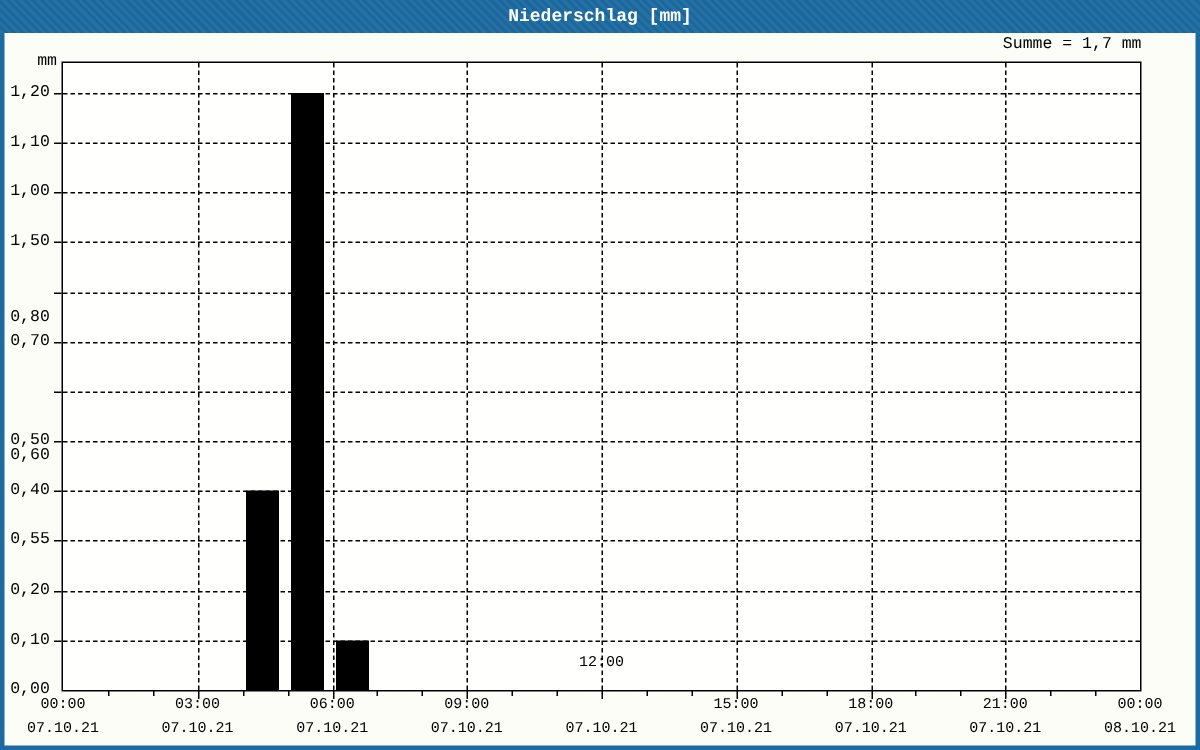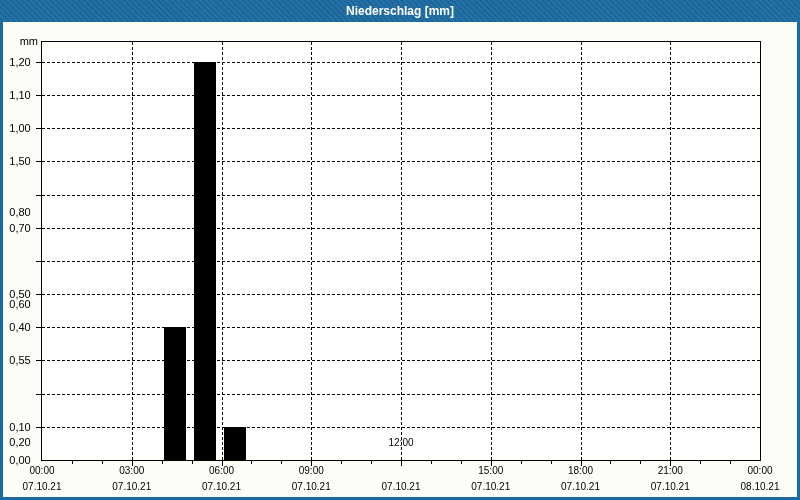--- a/index.html
+++ b/index.html
@@ -1,16 +1,16 @@
 <!DOCTYPE html>
 <html><head>
 <meta charset="utf-8">
 <style>
   html,body{margin:0;padding:0;background:#e8e8e8;}
-  .stage{position:relative;width:800px;height:500px;font-family:Liberation Sans, sans-serif;
+  .stage{position:relative;width:800px;height:500px;font-family:Liberation Mono, monospace;
          background:#fbfdf6;overflow:hidden;-webkit-font-smoothing:none;}
   .window-border{position:absolute;inset:0;border:3px solid #1c6aa0;pointer-events:none;z-index:50;}
   .titlebar{position:absolute;left:0;top:0;width:800px;height:22px;background:#1c6aa0;
             background-image:repeating-linear-gradient(45deg,rgba(255,255,255,.04) 0 2px,rgba(0,0,0,.04) 2px 4px);
             color:#fff;font-size:12px;font-weight:bold;text-align:center;line-height:22px;z-index:60;}
   .summe{position:absolute;left:561px;top:23px;width:200px;height:14px;font-size:11px;color:#000;
          text-align:right;line-height:14px;}
   .plot{position:absolute;left:41px;top:41px;width:720px;height:420px;border:1px solid #000;
         box-sizing:border-box;background:#fffffe;overflow:visible;}
   .grid-h{position:absolute;left:0;width:100%;height:0;border-top:1px dashed #000;}
@@ -26,20 +26,21 @@
         color:#000;white-space:nowrap;}
 </style>
 </head>
 <body>
 
 <div class="stage">
   <div class="titlebar">
     <span>Niederschlag [mm]</span>
   </div>
   <div class="window-border"></div>
+  <div class="summe">Summe = 1,7 mm</div>
   <div class="yunit">mm</div>
   <div class="plot">
       <div class="grid-h" style="top: 384.825px;"></div>
       <div class="ytick" style="top: 384.825px;"></div>
       <div class="grid-h" style="top: 351.651px;"></div>
       <div class="ytick" style="top: 351.651px;"></div>
       <div class="grid-h" style="top: 318.476px;"></div>
       <div class="ytick" style="top: 318.476px;"></div>
       <div class="grid-h" style="top: 285.302px;"></div>
       <div class="ytick" style="top: 285.302px;"></div>
@@ -89,21 +90,21 @@
       <div class="xtick" style="left: 628.25px; top: 418px; height: 6px;"></div>
       <div class="xtick" style="left: 658.167px; top: 418px; height: 4px;"></div>
       <div class="xtick" style="left: 688.083px; top: 418px; height: 4px;"></div>
       <div class="bar" style="left: 121.667px; top: 285.302px; width: 22px; height: 132.698px; background: rgb(0, 0, 0);"></div>
       <div class="bar" style="left: 151.583px; top: 19.9048px; width: 22px; height: 398.095px; background: rgb(0, 0, 0);"></div>
       <div class="bar" style="left: 181.5px; top: 384.825px; width: 22px; height: 33.1746px; background: rgb(0, 0, 0);"></div>
     </div>
   <div id="labels-layer">
       <div class="ylab" style="top: 454px;">0,00</div>
       <div class="ylab" style="top: 420.825px;">0,10</div>
-      <div class="ylab" style="top: 387.651px; margin-top: 48px;">0,20</div>
+      <div class="ylab" style="top: 387.651px;">0,20</div>
       <div class="ylab" style="top: 354.476px;">0,55</div>
       <div class="ylab" style="top: 321.302px;">0,40</div>
       <div class="ylab" style="top: 288.127px;">0,50</div>
       <div class="ylab" style="top: 254.952px; margin-top: 43px;">0,60</div>
       <div class="ylab" style="top: 221.778px;">0,70</div>
       <div class="ylab" style="top: 206px;">0,80</div>
       <div class="ylab" style="top: 155.429px;">1,50</div>
       <div class="ylab" style="top: 122.254px;">1,00</div>
       <div class="ylab" style="top: 89.0794px;">1,10</div>
       <div class="ylab" style="top: 55.9048px;">1,20</div>

